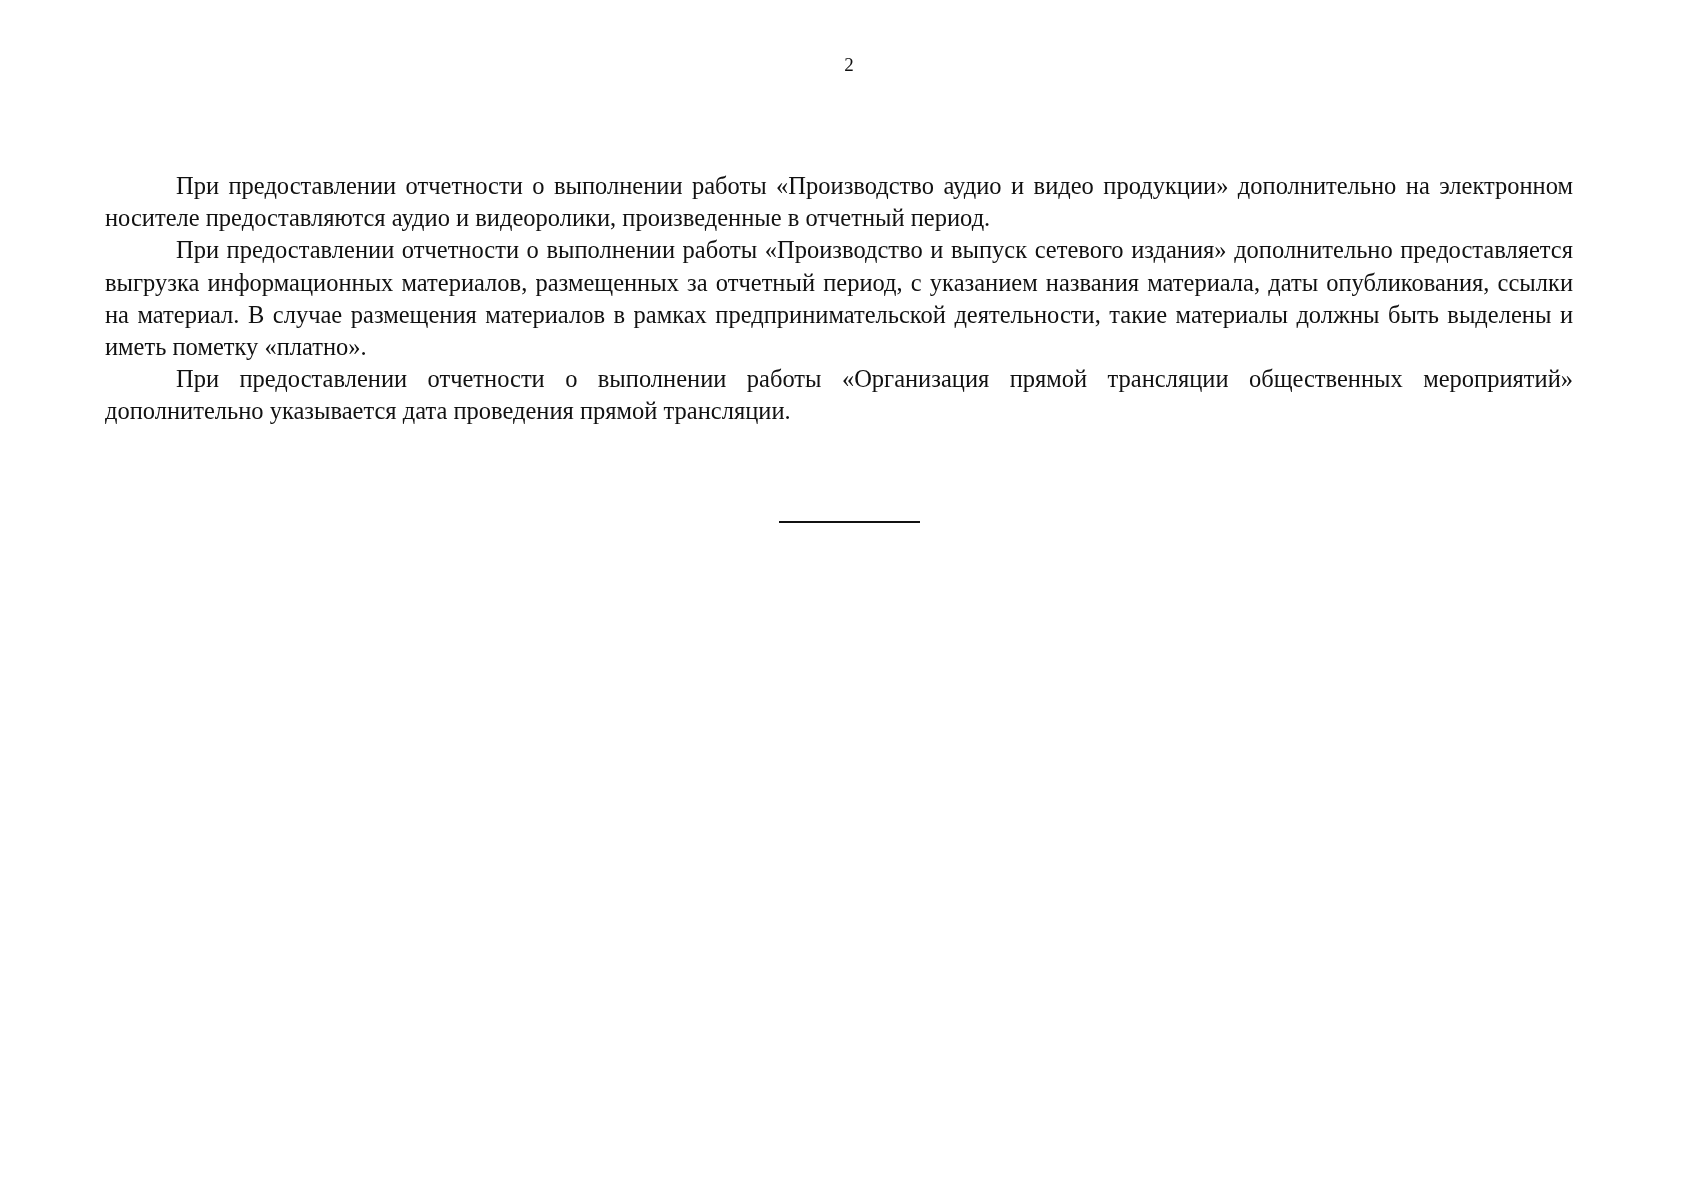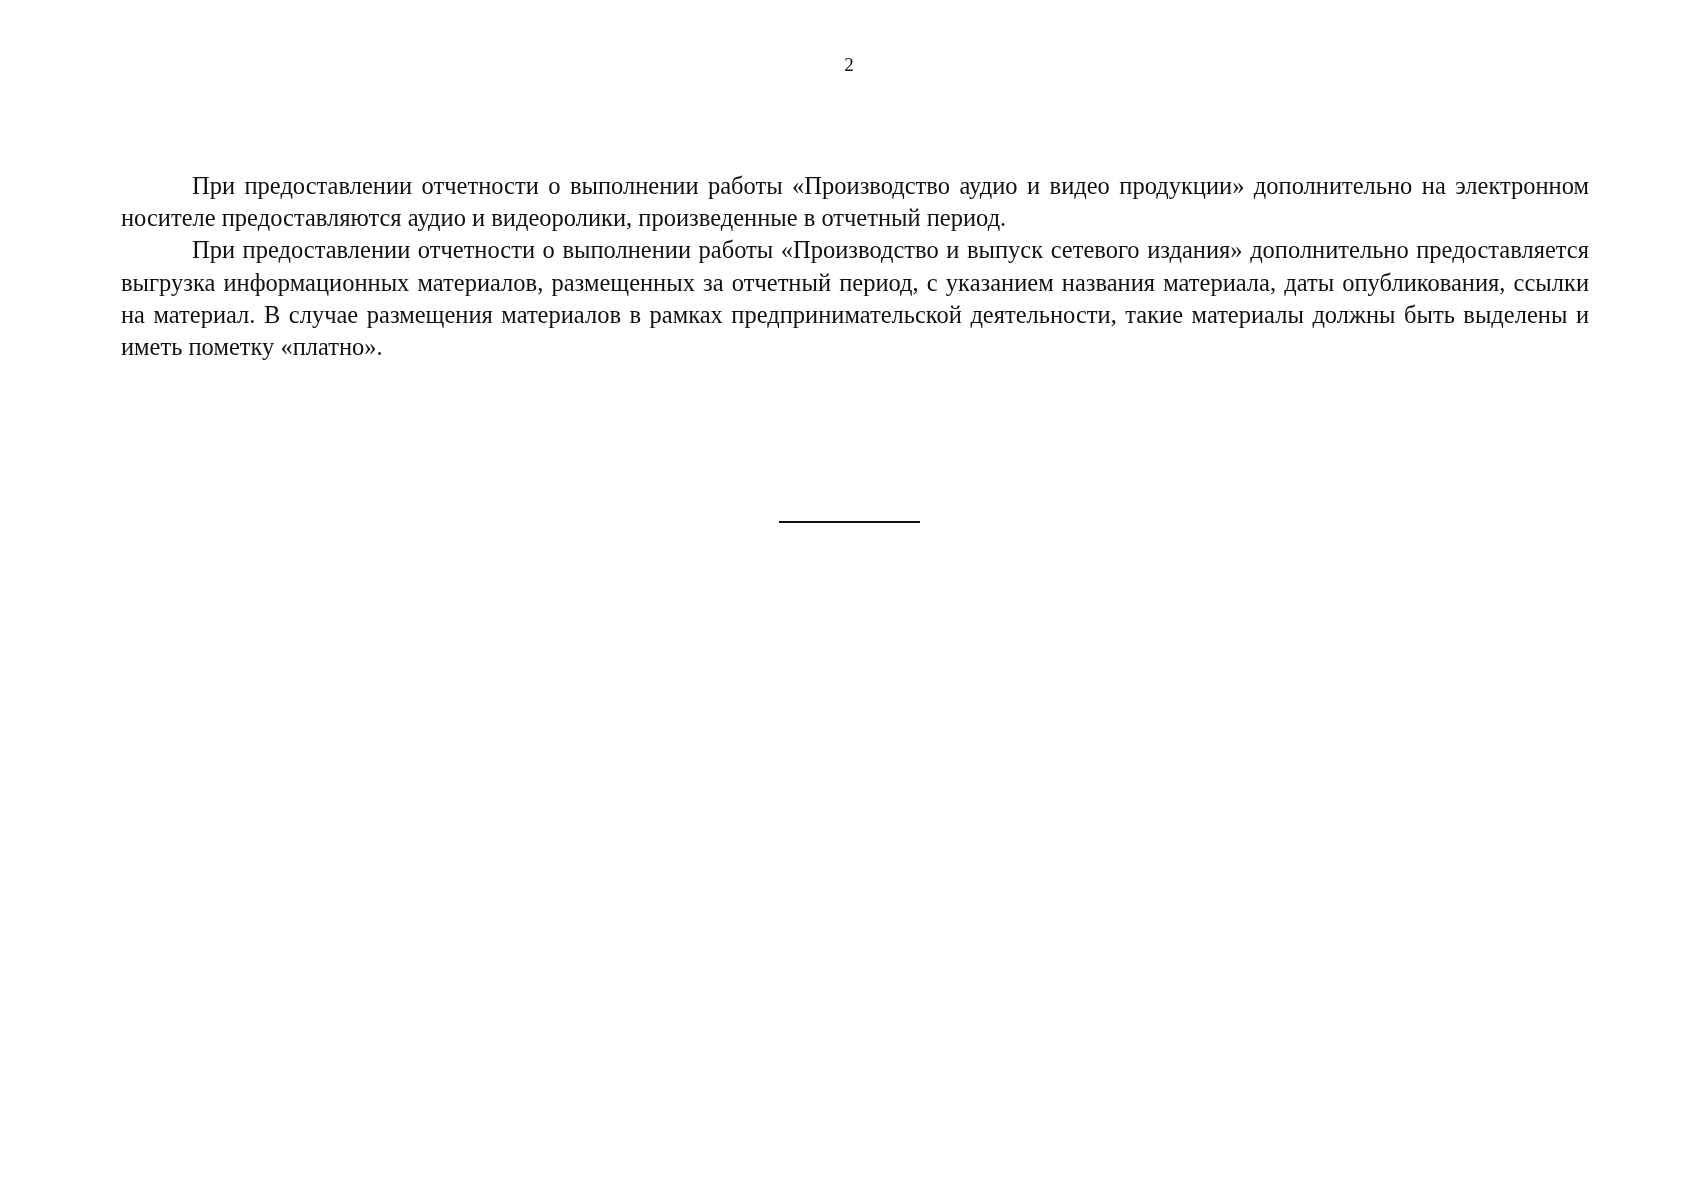--- a/index.html
+++ b/index.html
@@ -20,21 +20,21 @@
       top: 54px;
       left: 0;
       width: 1698px;
       text-align: center;
       font-size: 19px;
       line-height: 22px;
     }
     .body-text {
       position: absolute;
       top: 170px;
-      left: 121px;
+      left: 105px;
       width: 1468px;
       font-size: 24.5px;
       line-height: 32.2px;
     }
     .paragraph {
       margin: 0;
       text-indent: 71px;
       text-align: justify;
       text-align-last: left;
     }
@@ -48,15 +48,16 @@
     }
   </style>
 </head>
 <body>
 
 <div class="page-number">2</div>
 
 <div class="body-text">
   <p class="paragraph">При предоставлении отчетности о выполнении работы «Производство аудио и видео продукции» дополнительно на электронном носителе предоставляются аудио и видеоролики, произведенные в отчетный период.</p>
   <p class="paragraph">При предоставлении отчетности о выполнении работы «Производство и выпуск сетевого издания» дополнительно предоставляется выгрузка информационных материалов, размещенных за отчетный период, с указанием названия материала, даты опубликования, ссылки на материал. В случае размещения материалов в рамках предпринимательской деятельности, такие материалы должны быть выделены и иметь пометку «платно».</p>
+  <p class="paragraph">При предоставлении отчетности о выполнении работы «Организация прямой трансляции общественных мероприятий» дополнительно указывается дата проведения прямой трансляции.</p>
 </div>
 
 <div class="separator"></div>
 
 </body></html>

